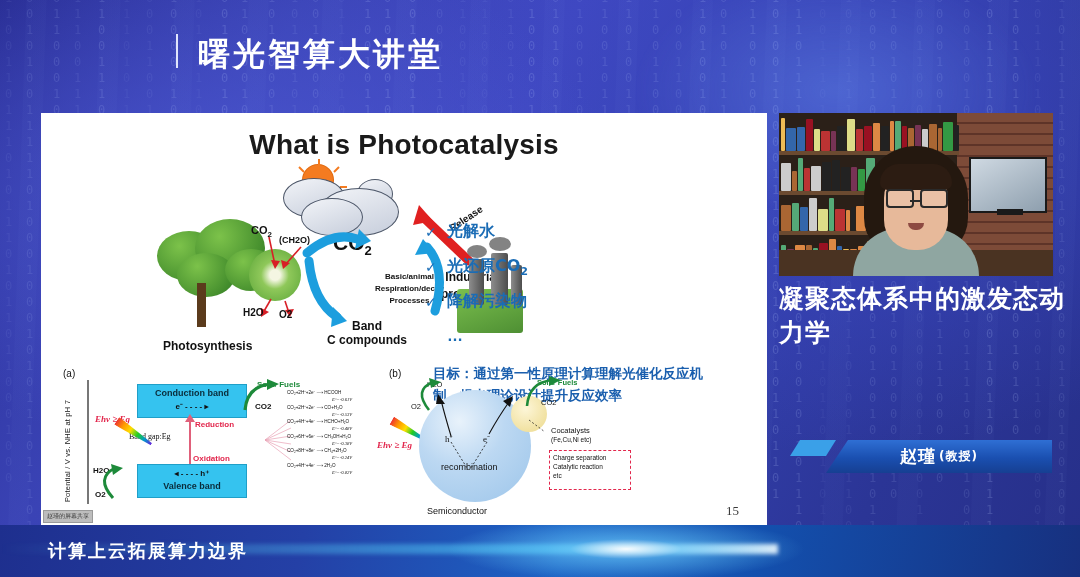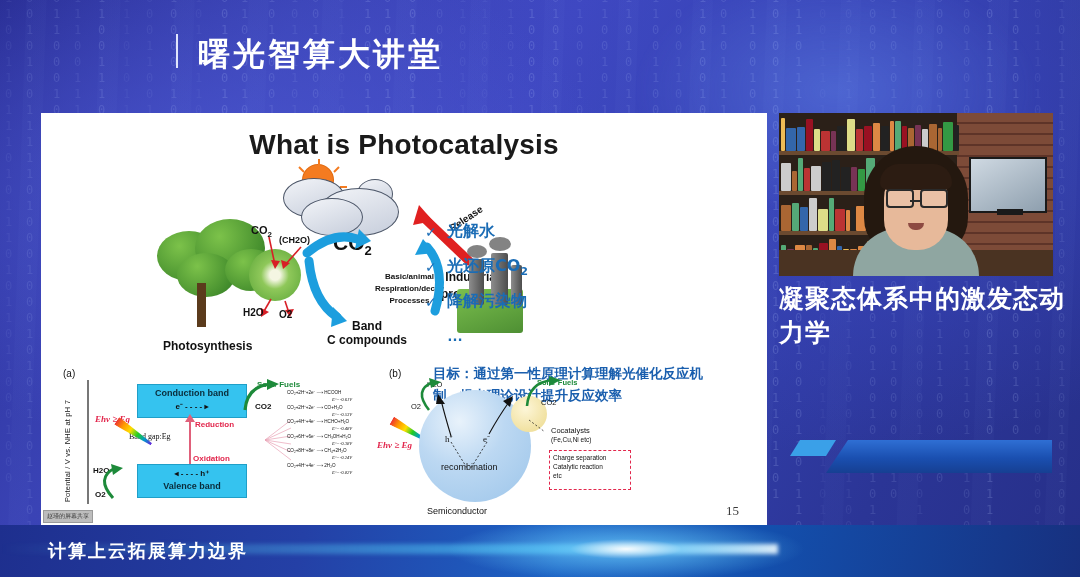--- a/index.html
+++ b/index.html
@@ -2179,20 +2179,24 @@
     <div class="glass gl"></div>
     <div class="glass gr"></div>
     <div class="gbridge"></div>
     <div class="mouth"></div>
   </div>
 
   <div class="video-title">凝聚态体系中的激发态动力学</div>
 
   <div class="speaker-banner-deco"></div>
   <div class="speaker-banner"></div>
+  <div class="speaker-name">
+    <span>赵瑾</span>
+    <span class="speaker-title-sm">(教授)</span>
+  </div>
 
   <div class="footer">
     <div class="footer-beam"></div>
     <div class="footer-glow"></div>
     <div class="footer-text">计算上云拓展算力边界</div>
   </div>
 
 </div>
 
 </body></html>

